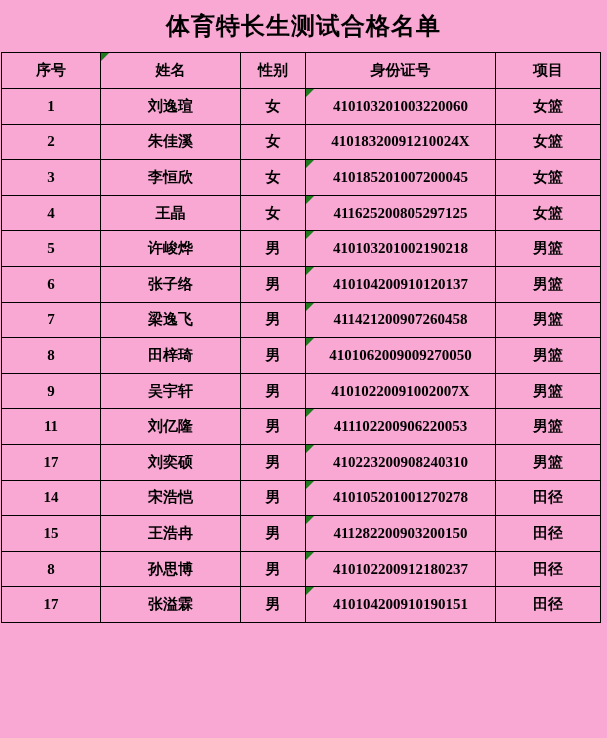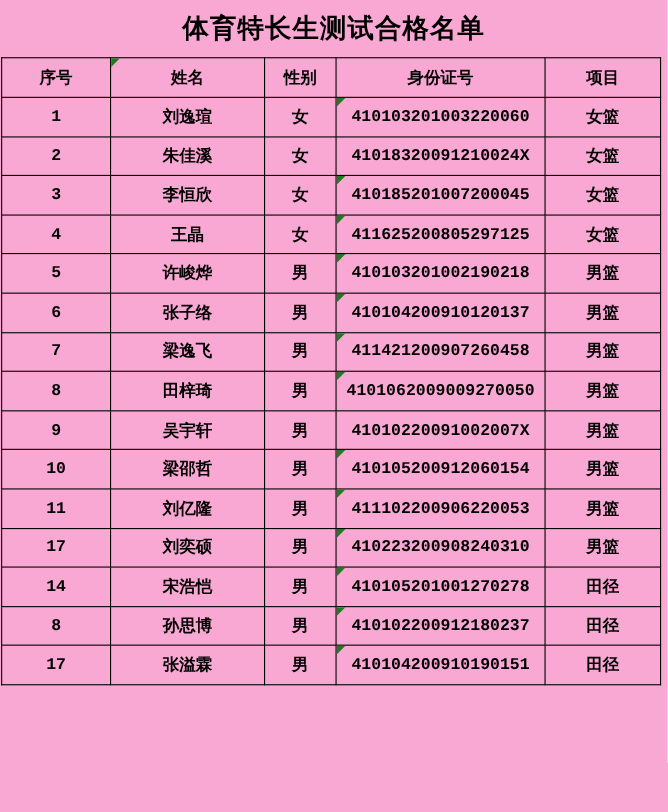--- a/index.html
+++ b/index.html
@@ -23,21 +23,20 @@
     font-size: 24px;
     font-weight: bold;
     color: #000000;
     letter-spacing: 1px;
   }
   table.roster {
     border-collapse: collapse;
     table-layout: fixed;
     margin-left: 1px;
     width: 599px;
-    font-family: Liberation Mono, monospace;
   }
   table.roster col.c-serial  { width: 99px; }
   table.roster col.c-name    { width: 140px; }
   table.roster col.c-gender  { width: 65px; }
   table.roster col.c-id      { width: 190px; }
   table.roster col.c-project { width: 105px; }
   table.roster th, table.roster td {
     border: 1px solid #000000;
     text-align: center;
     vertical-align: middle;
@@ -152,45 +151,45 @@
           <td class="cell-project">男篮</td>
         </tr>
         <tr>
           <td class="cell-serial">9</td>
           <td class="cell-name">吴宇轩</td>
           <td class="cell-gender">男</td>
           <td class="cell-id">41010220091002007X</td>
           <td class="cell-project">男篮</td>
         </tr>
         <tr>
-          <td class="cell-serial">10</td>
-          <td class="cell-name">梁邵哲</td>
-          <td class="cell-gender">男</td>
-          <td class="cell-id">410105200912060154<span class="tri" style="border-top-color: rgb(30, 124, 30);"></span></td>
-          <td class="cell-project">男篮</td>
-        </tr>
-        <tr>
           <td class="cell-serial">11</td>
           <td class="cell-name">刘亿隆</td>
           <td class="cell-gender">男</td>
           <td class="cell-id">411102200906220053<span class="tri" style="border-top-color: rgb(30, 124, 30);"></span></td>
           <td class="cell-project">男篮</td>
         </tr>
         <tr>
           <td class="cell-serial">17</td>
           <td class="cell-name">刘奕硕</td>
           <td class="cell-gender">男</td>
           <td class="cell-id">410223200908240310<span class="tri" style="border-top-color: rgb(30, 124, 30);"></span></td>
           <td class="cell-project">男篮</td>
         </tr>
         <tr>
           <td class="cell-serial">14</td>
           <td class="cell-name">宋浩恺</td>
           <td class="cell-gender">男</td>
           <td class="cell-id">410105201001270278<span class="tri" style="border-top-color: rgb(30, 124, 30);"></span></td>
+          <td class="cell-project">田径</td>
+        </tr>
+        <tr>
+          <td class="cell-serial">15</td>
+          <td class="cell-name">王浩冉</td>
+          <td class="cell-gender">男</td>
+          <td class="cell-id">411282200903200150<span class="tri" style="border-top-color: rgb(30, 124, 30);"></span></td>
           <td class="cell-project">田径</td>
         </tr>
         <tr>
           <td class="cell-serial">8</td>
           <td class="cell-name">孙思博</td>
           <td class="cell-gender">男</td>
           <td class="cell-id">410102200912180237<span class="tri" style="border-top-color: rgb(30, 124, 30);"></span></td>
           <td class="cell-project">田径</td>
         </tr>
         <tr>

